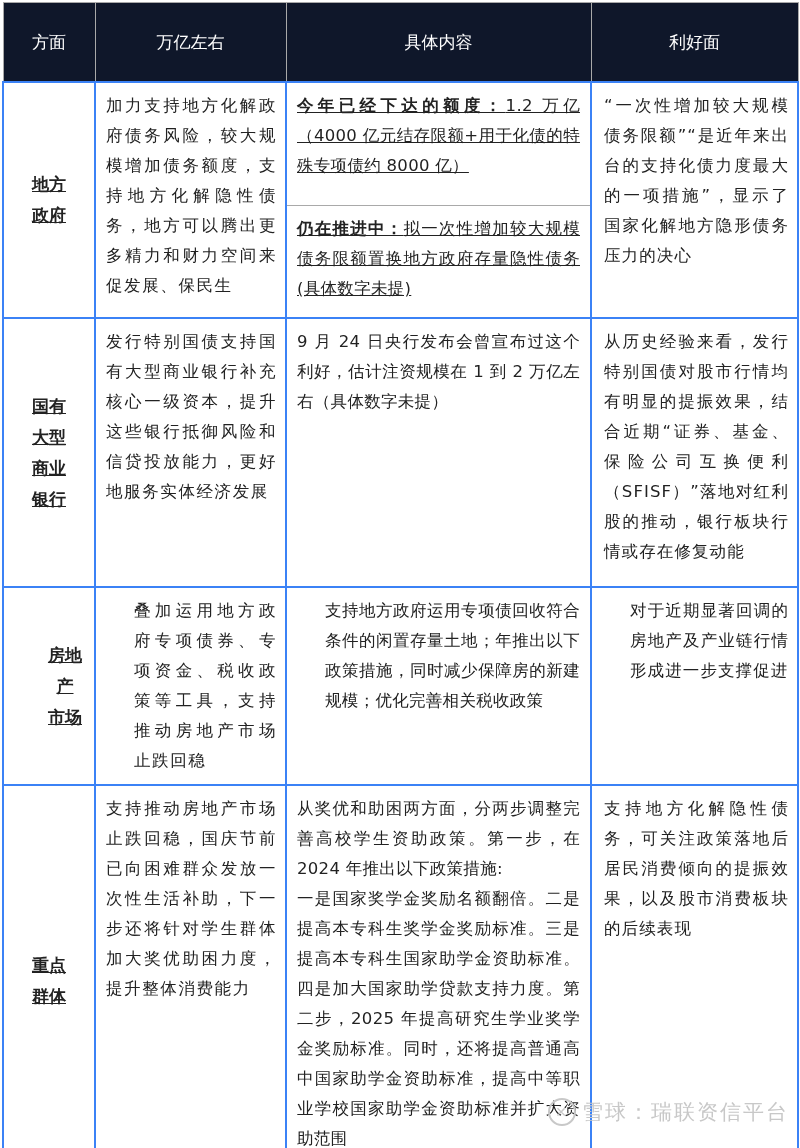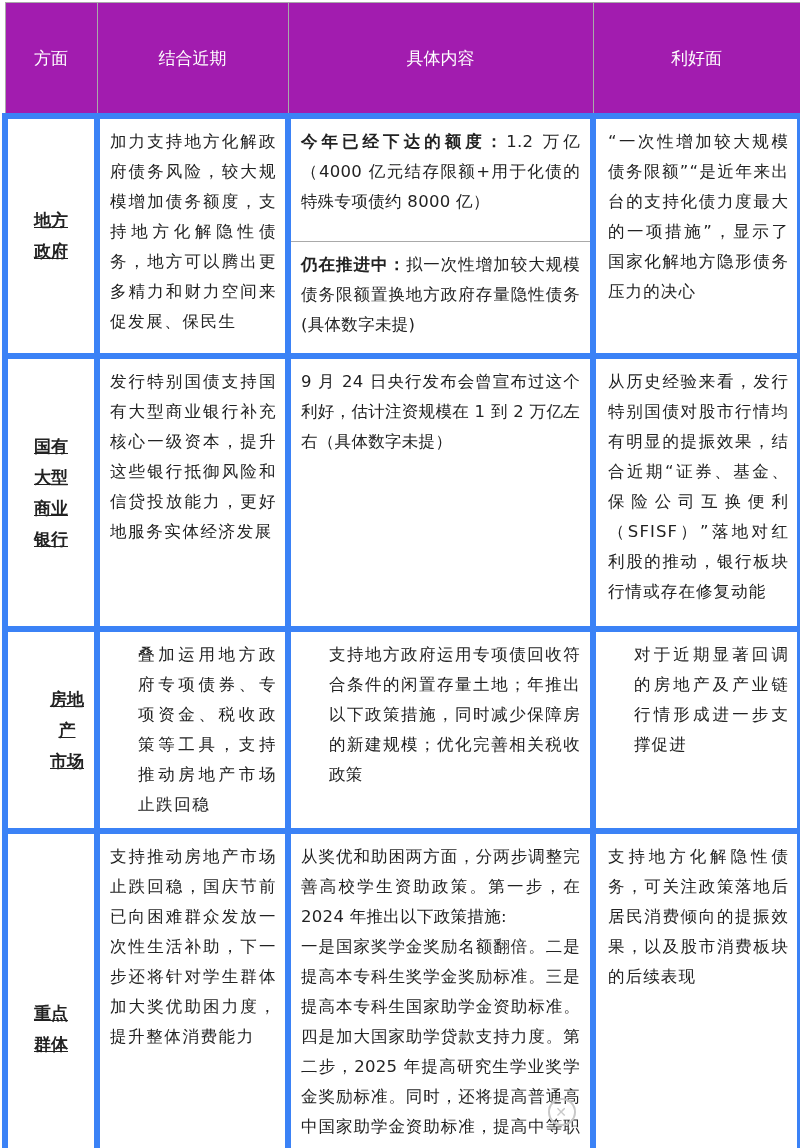--- a/index.html
+++ b/index.html
@@ -1,29 +1,29 @@
 <!DOCTYPE html>
 <html><head>
 <meta charset="utf-8">
 <style>
   html, body { margin: 0; padding: 0; background: #ffffff; }
   body { width: 800px; height: 1148px; position: relative; overflow: hidden;
          font-family: "DejaVu Sans", "Liberation Sans", sans-serif; color: #222; }
   .tbl { position: absolute; left: 2px; top: 2px; width: 795px; }
   table { border-collapse: collapse; width: 795px; table-layout: fixed; }
   col.c1 { width: 92px; } col.c2 { width: 191px; } col.c3 { width: 305px; } col.c4 { width: 207px; }
-  th { background: #a21caf; color: #fff; font-weight: normal; font-size: 17px;
-       height: 78px; border: 1px solid #a9a9a9; text-align: center; vertical-align: middle; padding: 16px; }
-  td { border: 6px solid #3b82f6; vertical-align: top; font-size: 16.5px; line-height: 30px;
+  th { background: #0f172a; color: #fff; font-weight: normal; font-size: 17px;
+       height: 78px; border: 1px solid #a9a9a9; text-align: center; vertical-align: middle; padding: 0; }
+  td { border: 2px solid #3b82f6; vertical-align: top; font-size: 16.5px; line-height: 30px;
        padding: 8px 10px 8px 10px; text-align: justify; letter-spacing: 0.3px; }
   td.aspect { text-align: center; vertical-align: middle; font-weight: bold; font-size: 17px;
               line-height: 31px; padding: 0 6px; letter-spacing: 0; text-decoration: underline; }
   td.policy { padding-left: 10px; padding-right: 8px; letter-spacing: 1.6px; }
   td.benefit { padding-left: 12px; padding-right: 8px; letter-spacing: 1.1px; }
-  td.split { padding: 0; }
+  td.split { padding: 0; text-decoration: underline; }
   .sub { padding: 8px 10px; line-height: 30px; }
   .sub + .sub { border-top: 1px solid #a9a9a9; }
   .lead { font-weight: bold; }
   .r1 td { height: 218px; }
   .r2 td { height: 251px; }
   .r3 td { height: 157px; padding-left: 38px; }
   .r4 td { height: 374px; }
   .watermark { position: absolute; left: 548px; top: 1098px; color: #c8c8c8; font-size: 21px;
                letter-spacing: 2px; display: flex; align-items: center; gap: 6px; }
   .wm-logo { width: 24px; height: 24px; border: 2px solid #c8c8c8; border-radius: 50%;
@@ -36,21 +36,21 @@
 <table>
   <colgroup>
         <col class="c1">
         <col class="c2">
         <col class="c3">
         <col class="c4">
       </colgroup>
   <thead>
     <tr>
       <th>方面</th>
-      <th>结合近期</th>
+      <th>万亿左右</th>
       <th>具体内容</th>
       <th>利好面</th>
     </tr>
   </thead>
   <tbody>
     <tr class="r1">
       <td class="aspect"><span style="white-space:pre-line">地方
 政府</span></td>
       <td class="policy">加力支持地方化解政府债务风险，较大规模增加债务额度，支持地方化解隐性债务，地方可以腾出更多精力和财力空间来促发展、保民生</td>
       <td class="split">
@@ -86,13 +86,14 @@
       <td><span style="white-space:pre-line">从奖优和助困两方面，分两步调整完善高校学生资助政策。第一步，在 2024 年推出以下政策措施:
 一是国家奖学金奖励名额翻倍。二是提高本专科生奖学金奖励标准。三是提高本专科生国家助学金资助标准。四是加大国家助学贷款支持力度。第二步，2025 年提高研究生学业奖学金奖励标准。同时，还将提高普通高中国家助学金资助标准，提高中等职业学校国家助学金资助标准并扩大资助范围</span></td>
       <td class="benefit">支持地方化解隐性债务，可关注政策落地后居民消费倾向的提振效果，以及股市消费板块的后续表现</td>
     </tr>
   </tbody>
 </table>
 </div>
 
 <div class="watermark">
   <span class="wm-logo">✕</span>
+  <span>雪球：瑞联资信平台</span>
 </div>
 
 </body></html>

